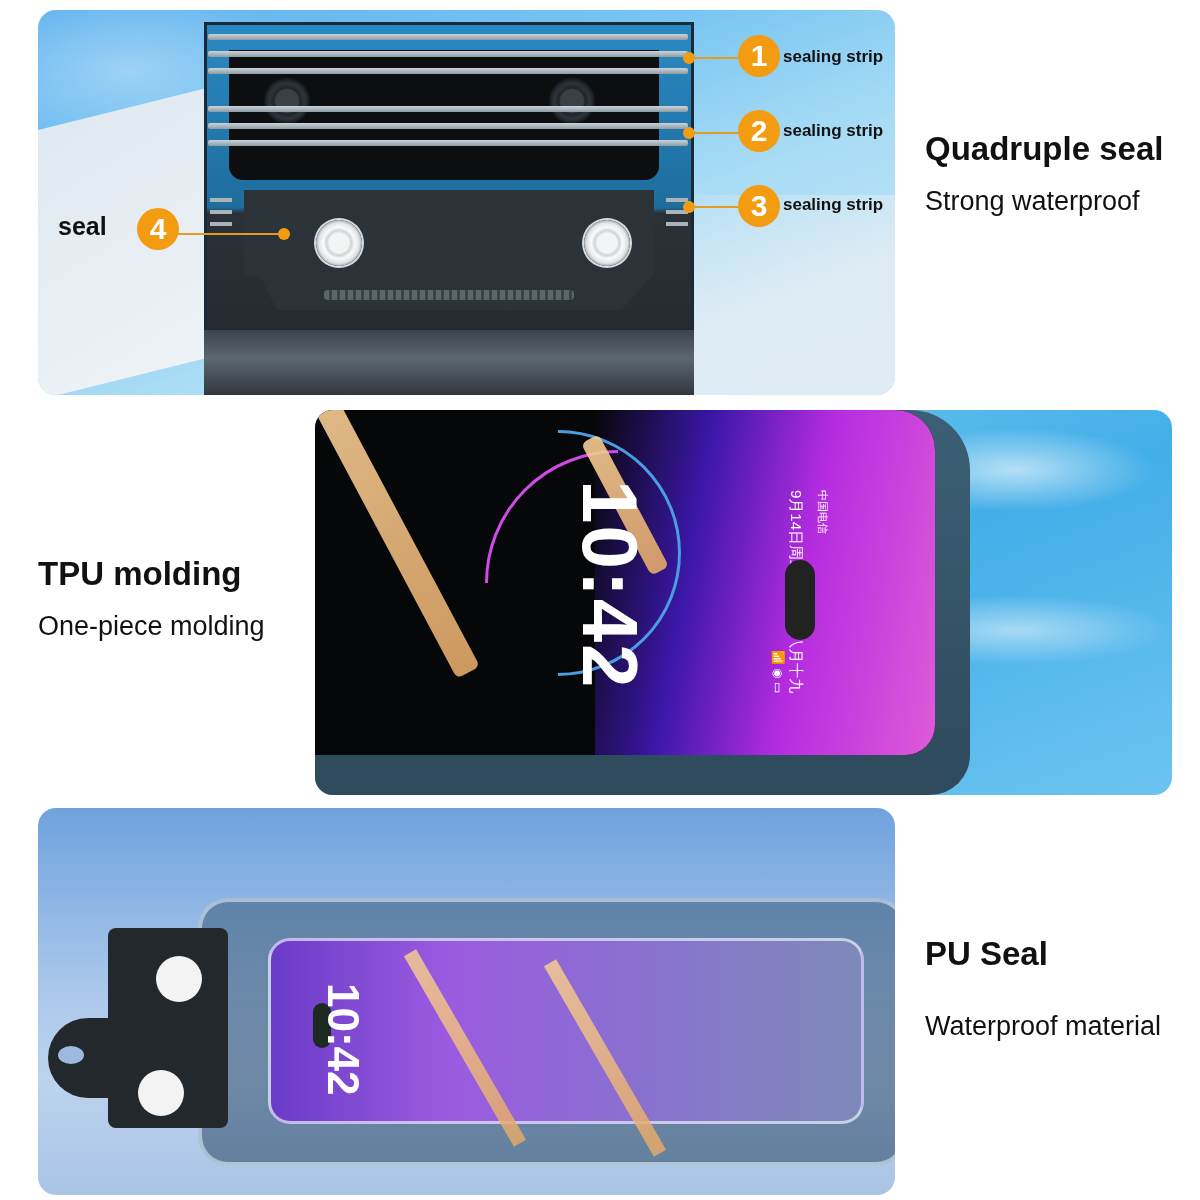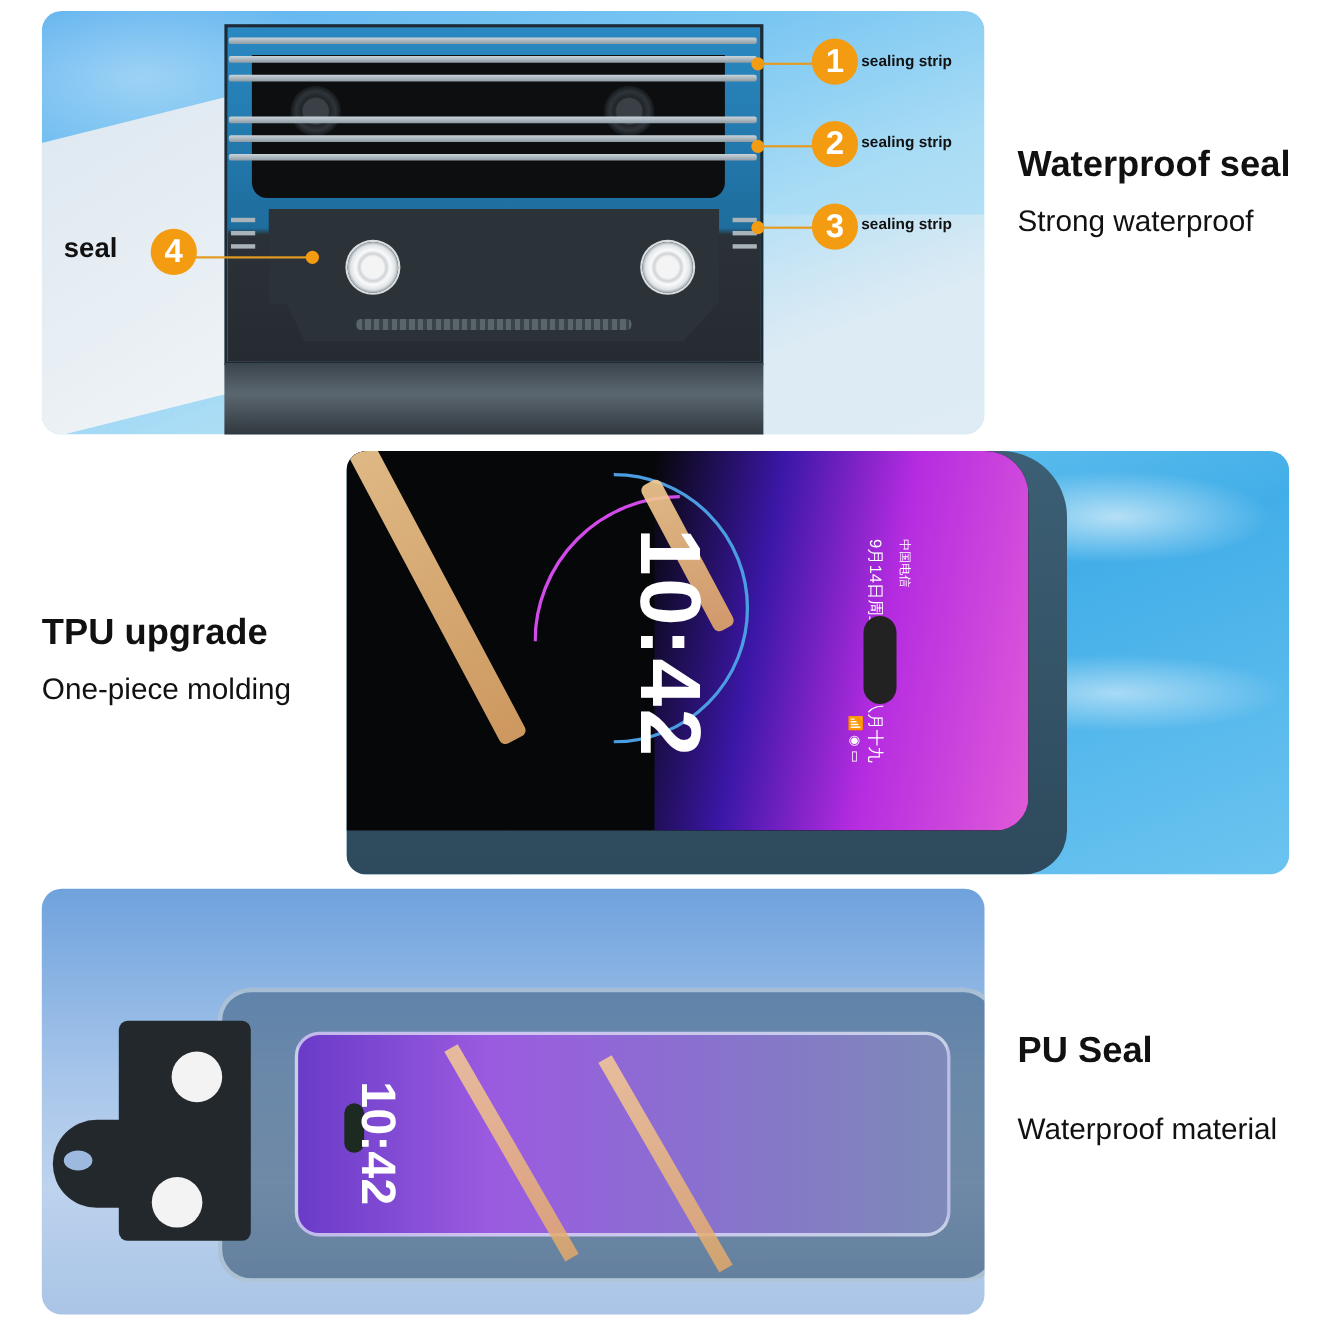--- a/index.html
+++ b/index.html
@@ -19,21 +19,21 @@
   .pouch-top .bar { position:absolute; left:4px; width:480px; height:6px; background:linear-gradient(180deg,#c9d3da,#8f9ca5); border-radius:2px; }
   .pouch-top .speaker { position:absolute; width:46px; height:46px; border-radius:50%; background:radial-gradient(circle,#3a4045 35%,#20252a 40%,#2e3439 55%,#15191c 70%); }
   .pouch-top .flap { position:absolute; left:40px; top:168px; width:410px; height:120px; background:#2c3338; clip-path:polygon(0 0,100% 0,100% 70%,92% 100%,8% 100%,4% 72%,0 72%); }
   .pouch-top .teeth { position:absolute; left:120px; top:268px; width:250px; height:10px; background:repeating-linear-gradient(90deg,#59646b 0 5px,#3a4349 5px 8px); border-radius:4px; }
   .pouch-top .side-tick { position:absolute; width:22px; height:4px; background:#a8b3ba; }
   .snap-btn { position:absolute; width:46px; height:46px; border-radius:50%; background:radial-gradient(circle,#f4f4f4 30%,#cfd4d8 38%,#fafafa 48%,#e1e5e8 62%,#9aa3a8 72%); box-shadow:0 0 0 2px #d9dde0; }
   .pouch-top .body { position:absolute; left:0; top:308px; width:490px; height:70px; background:linear-gradient(180deg,#3a444c,#5b6770 40%,#2b3238 100%); }
   .callout-line { position:absolute; height:2px; background:#e49b22; }
   .callout-dot { position:absolute; width:12px; height:12px; border-radius:50%; background:#f39c12; }
   .badge { position:absolute; width:42px; height:42px; border-radius:50%; background:#f39c12; color:#fff; font-weight:bold; font-size:30px; line-height:42px; text-align:center; }
-  .badge-label { position:absolute; font-weight:bold; color:#111; font-size:14px; }
+  .badge-label { position:absolute; font-weight:bold; color:#111; font-size:17px; }
   .snap-label { position:absolute; font-weight:bold; color:#111; font-size:25px; }
   .heading { position:absolute; font-weight:bold; color:#111; font-size:33px; white-space:nowrap; }
   .sub { position:absolute; color:#111; font-size:27px; white-space:nowrap; }
 
   .p2 { left:315px; top:410px; width:857px; height:385px;
         background:
           radial-gradient(ellipse 200px 60px at 700px 60px, rgba(255,255,255,0.6), transparent 70%),
           radial-gradient(ellipse 220px 50px at 700px 220px, rgba(255,255,255,0.5), transparent 70%),
           linear-gradient(160deg,#7fd0f4 0%,#42aee8 50%,#6cc4f0 100%); }
   .p2 .phone-case { position:absolute; left:0; top:0; width:655px; height:385px; background:linear-gradient(180deg,#3c5f75,#2e4a5c); border-radius:0 60px 40px 0; }
@@ -103,24 +103,24 @@
 <div class="callout-dot" style="left:683px;top:201px"></div>
 <div class="callout-line" style="left:690px;top:206px;width:50px"></div>
 <div class="badge" style="left:738px;top:185px">3</div>
 <div class="badge-label" style="left:783px;top:195px">sealing strip</div>
 
 <div class="snap-label" style="left:58px;top:212px">seal</div>
 <div class="badge" style="left:137px;top:208px">4</div>
 <div class="callout-line" style="left:178px;top:233px;width:105px"></div>
 <div class="callout-dot" style="left:278px;top:228px"></div>
 
-<div class="heading" style="left:925px;top:130px">Waterproof seal</div>
+<div class="heading" style="left:925px;top:130px">Quadruple seal</div>
 <div class="sub" style="left:925px;top:186px">Strong waterproof</div>
 
-<div class="heading" style="left:38px;top:555px">TPU upgrade</div>
+<div class="heading" style="left:38px;top:555px">TPU molding</div>
 <div class="sub" style="left:38px;top:611px">One-piece molding</div>
 
 <div class="panel p2">
   <div class="phone-case"></div>
   <div class="phone">
     <div class="screen-glow"></div>
     <div class="arc1"></div>
     <div class="arc2"></div>
     <div class="streak" style="left:70px;top:-20px"></div>
     <div class="streak" style="left:300px;top:20px;width:20px;height:150px"></div>

